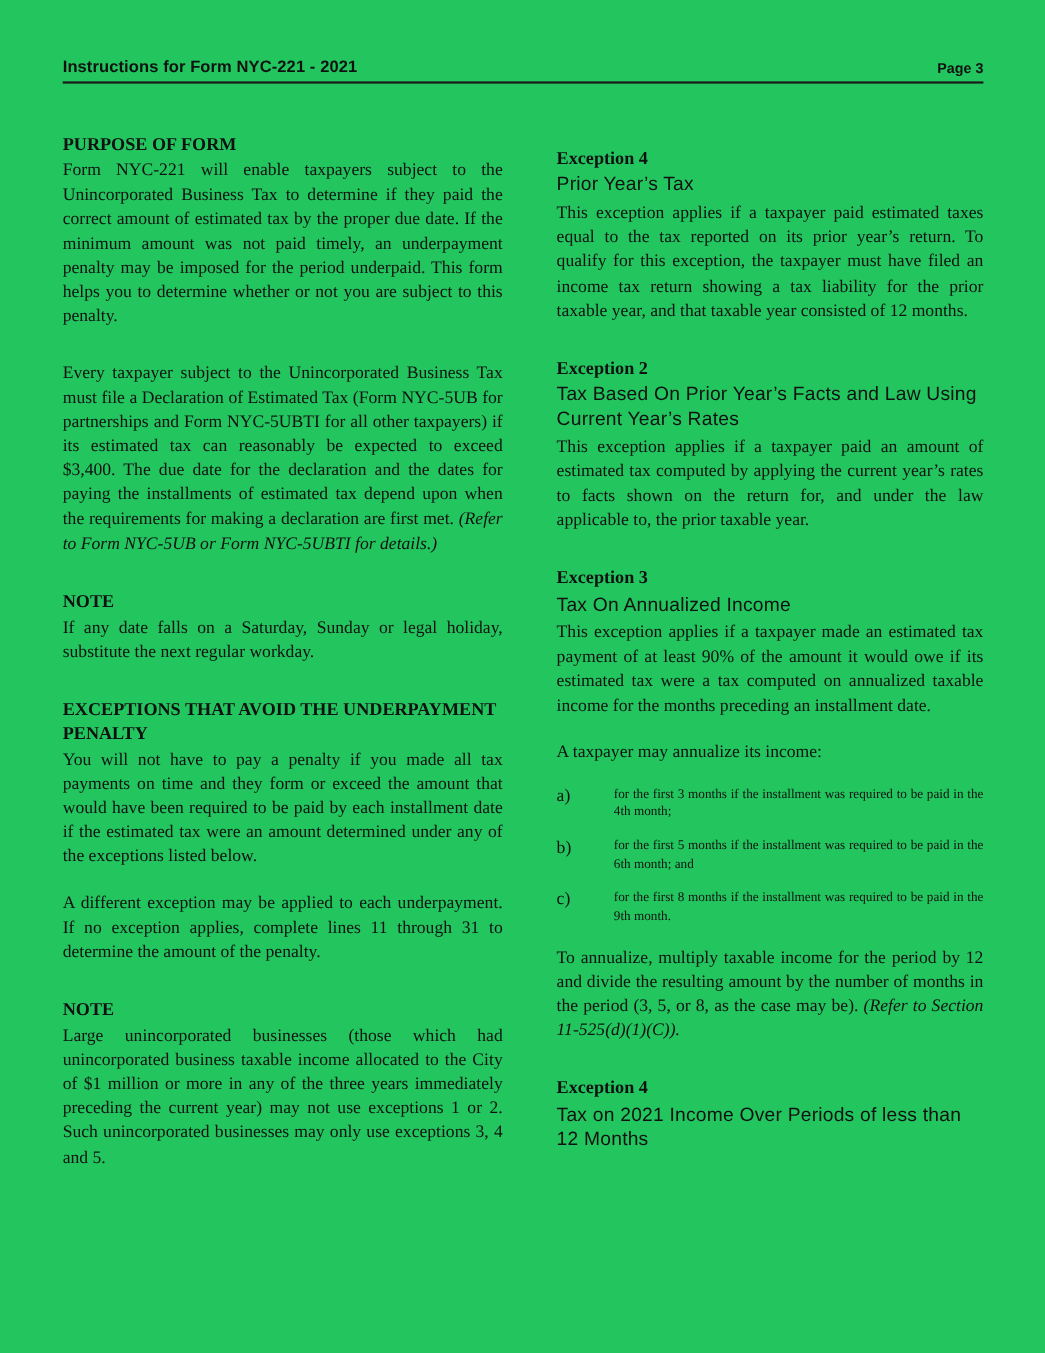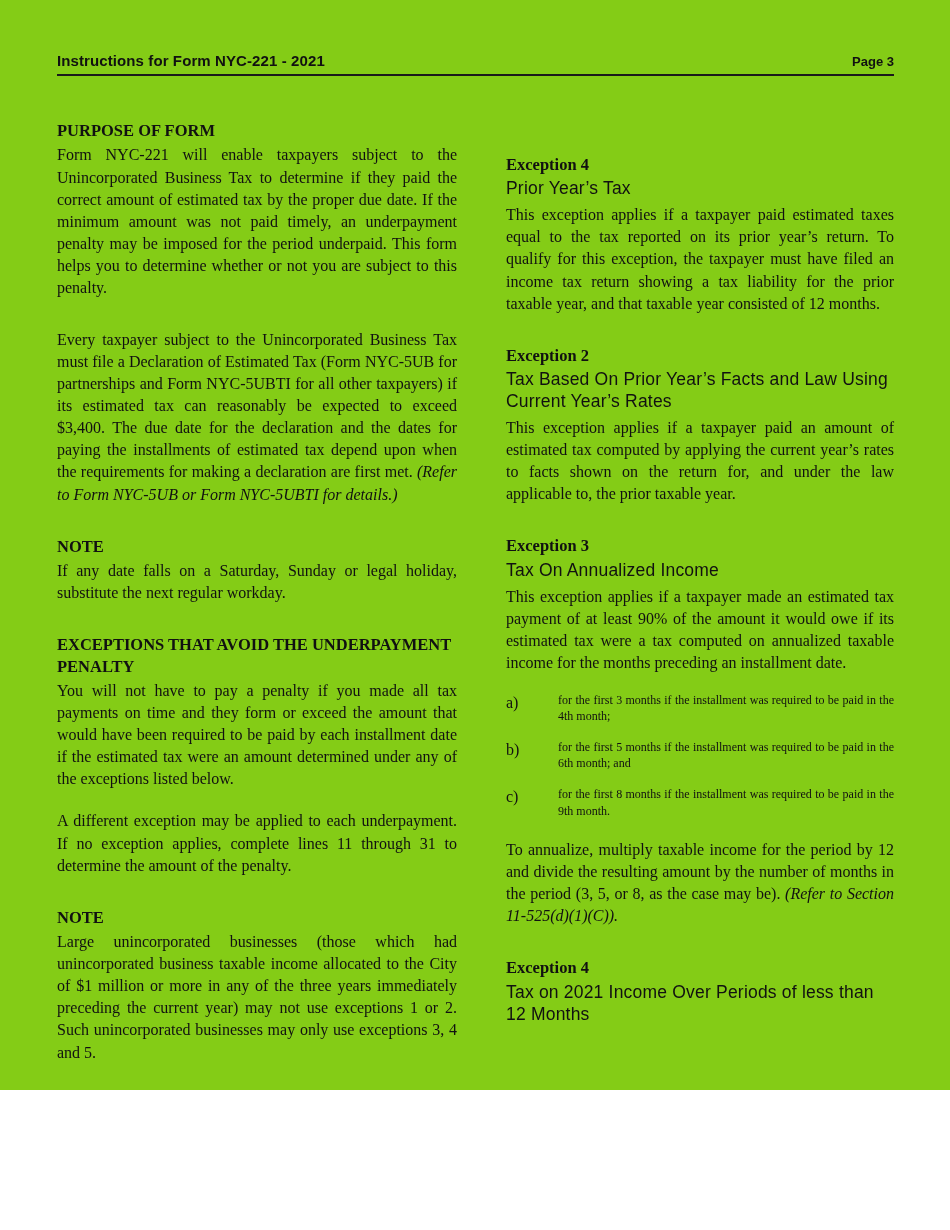--- a/index.html
+++ b/index.html
@@ -7,22 +7,22 @@
   body {
     width: 950px;
     height: 1230px;
     font-family: "Liberation Serif", serif;
     color: #111111;
     position: relative;
     overflow: hidden;
   }
   .page {
     width: 950px;
-    height: 1090px;
-    background: #84cc16;
+    height: 1230px;
+    background: #22c55e;
     padding: 52px 56px 0 57px;
   }
   .page-header {
     display: flex;
     justify-content: space-between;
     align-items: flex-end;
     font-family: "Liberation Sans", sans-serif;
     font-weight: bold;
     padding-bottom: 5px;
     border-bottom: 2px solid #1a1a1a;
@@ -127,20 +127,21 @@
       <div class="doc-section">
         <h2 class="serif-heading">Exception 2</h2>
         <div class="sans-subheading">Tax Based On Prior Year’s  Facts and Law Using Current Year’s Rates</div>
         <p class="body">This exception applies if a taxpayer paid an amount of estimated tax computed by applying the current year’s rates to facts shown on the return for, and under the law applicable to, the prior taxable year.</p>
       </div>
 
       <div class="doc-section">
         <h2 class="serif-heading">Exception 3</h2>
         <div class="sans-subheading">Tax On Annualized Income</div>
         <p class="body">This exception applies if a taxpayer made an estimated tax payment of at least 90% of the amount it would owe if its estimated tax were a tax computed on annualized taxable income for the months preceding an installment date.</p>
+        <p class="body spaced">A taxpayer may annualize its income:</p>
         <div class="list">
           <div class="list-item">
             <span class="list-marker">a)</span>
             <span class="list-text">for the first 3 months if the installment was required to be paid in the 4th month;</span>
           </div>
           <div class="list-item">
             <span class="list-marker">b)</span>
             <span class="list-text">for the first 5 months if the installment was required to be paid in the 6th month; and</span>
           </div>
           <div class="list-item">

